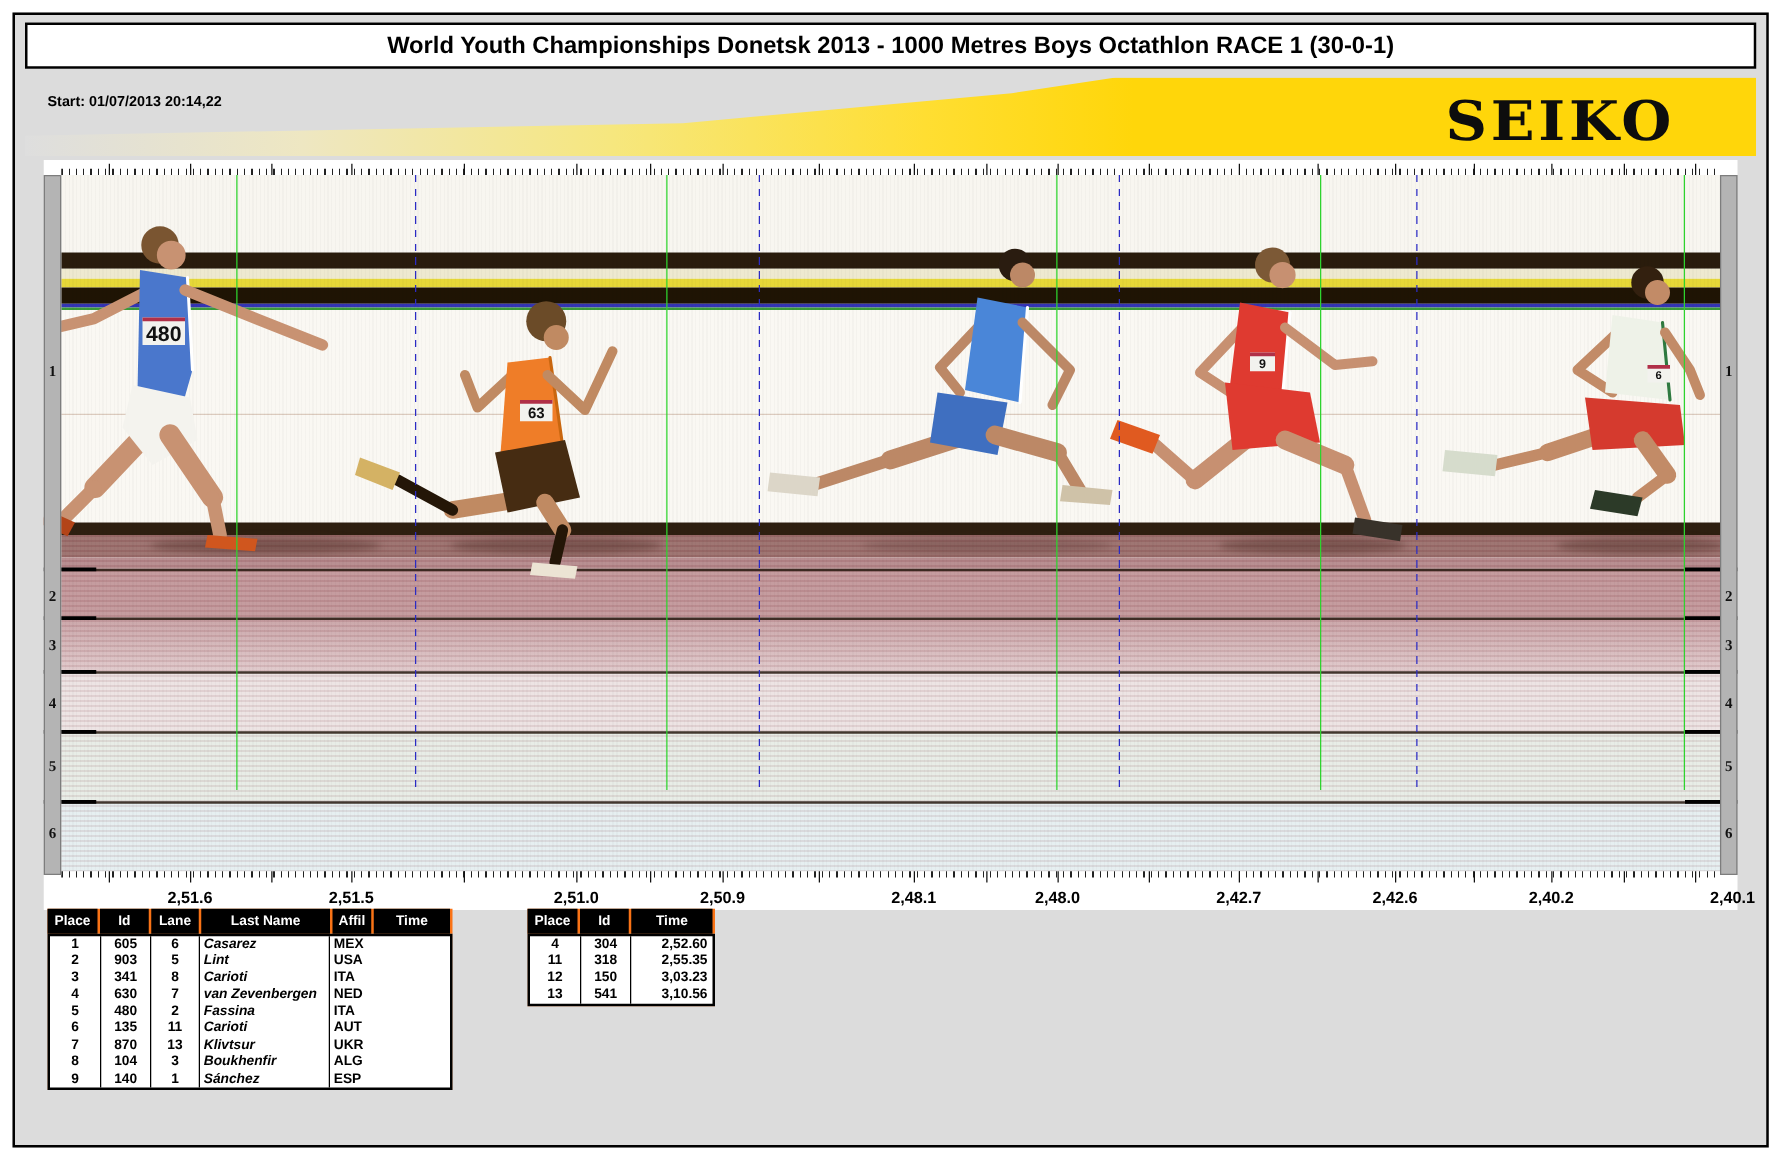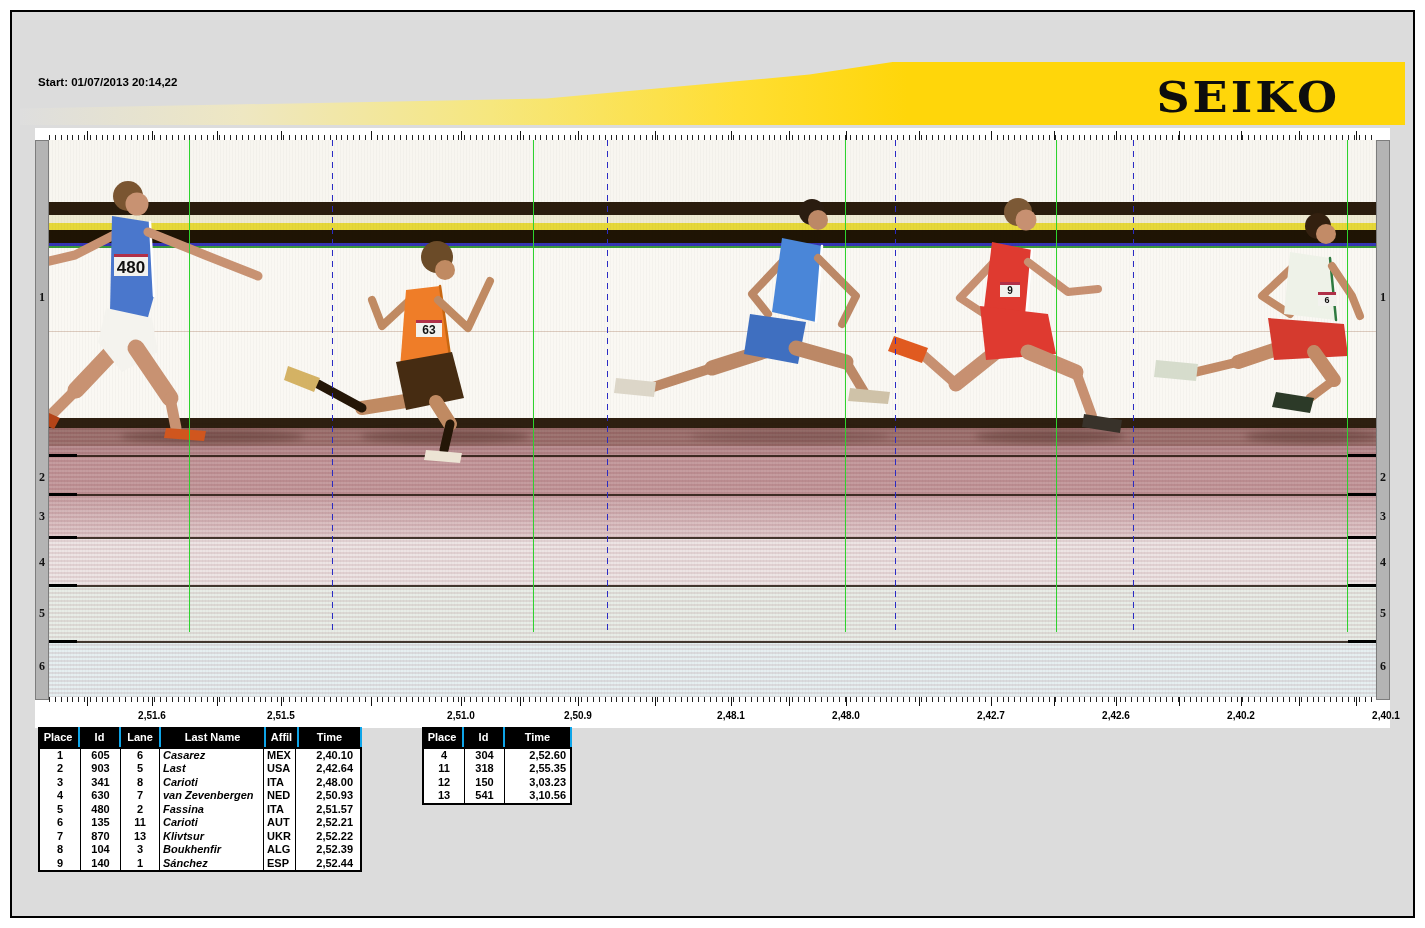--- a/index.html
+++ b/index.html
@@ -17,41 +17,42 @@
   #seiko{right:85px;top:70px;font-family:"DejaVu Serif",serif;font-weight:900;font-size:46px;
          letter-spacing:3px;color:#0d0d0d;transform:scaleY(.95);}
   
   #photo{left:35px;top:128px;width:1355px;height:600px;background:#fff;}
   .tickstrip{height:5px;background:repeating-linear-gradient(to right,#222 0 1px,transparent 1px 5.85px);}
   .talltick{width:1px;background:#111;}
   .vline{top:12px;height:492px;width:1px;}
   .bar{top:12px;width:14px;height:560px;background:#b4b4b4;border:1px solid #7d7d7d;box-sizing:border-box;}
   .lanenum{width:14px;text-align:center;font-family:"Liberation Serif",serif;
            font-weight:bold;font-size:12px;color:#111;}
-  .timelabel{top:582px;font-size:10px;font-weight:bold;color:#000;transform:translateX(-50%);}
+  .timelabel{top:582px;font-size:13px;font-weight:bold;color:#000;transform:translateX(-50%);}
   .tracknoise{background:repeating-linear-gradient(to bottom,rgba(120,40,50,.10) 0 2px,rgba(255,255,255,.05) 2px 4px);}
   .shadow{height:13px;background:rgba(66,33,26,.38);border-radius:50%;filter:blur(3px);}
   
-  .rtable{background:#0ea5e9;}
+  .rtable{background:#f97316;}
   .thead{display:flex;height:20px;}
   .thead .hc{background:#000;color:#fff;font-size:11px;font-weight:bold;text-align:center;
              line-height:20px;margin-right:2px;}
   .tbody{border:2px solid #000;background:#fff;display:flex;}
   .tcol{border-right:1.5px solid #000;}
   .tcol:last-child{border-right:none;}
   .tcell{height:13.45px;line-height:13.45px;font-size:11px;font-weight:bold;color:#000;white-space:nowrap;overflow:hidden;}
   .ctr{text-align:center;} .lft{text-align:left;padding-left:3px;} .rgt{text-align:right;padding-right:4px;}
   svg{display:block;}
 </style>
 </head>
 <body>
 
 <div id="page">
   <div id="frame" class="abs"></div>
 
+  <div id="titlebar" class="abs">World Youth Championships Donetsk 2013 - 1000 Metres Boys Octathlon RACE 1 (30-0-1)</div>
 
   <div id="yellowband" class="abs">
     <div id="yellowwedge" class="abs"></div>
   </div>
   <div id="seiko" class="abs">SEIKO</div>
 
   <div id="startlabel" class="abs">Start: 01/07/2013 20:14,22</div>
 
   <div id="photo" class="abs">
 
@@ -298,50 +299,39 @@
           <div class="tcell ctr">8</div>
           <div class="tcell ctr">7</div>
           <div class="tcell ctr">2</div>
           <div class="tcell ctr">11</div>
           <div class="tcell ctr">13</div>
           <div class="tcell ctr">3</div>
           <div class="tcell ctr">1</div>
         </div>
         <div class="tcol" style="width: 103px; font-style: italic;">
           <div class="tcell lft">Casarez</div>
-          <div class="tcell lft">Last</div>
+          <div class="tcell lft">Lint</div>
           <div class="tcell lft">Carioti</div>
           <div class="tcell lft">van Zevenbergen</div>
           <div class="tcell lft">Fassina</div>
           <div class="tcell lft">Carioti</div>
           <div class="tcell lft">Klivtsur</div>
           <div class="tcell lft">Boukhenfir</div>
           <div class="tcell lft">Sánchez</div>
         </div>
         <div class="tcol" style="width: 31px;">
           <div class="tcell lft">MEX</div>
           <div class="tcell lft">USA</div>
           <div class="tcell lft">ITA</div>
           <div class="tcell lft">NED</div>
           <div class="tcell lft">ITA</div>
           <div class="tcell lft">AUT</div>
           <div class="tcell lft">UKR</div>
           <div class="tcell lft">ALG</div>
           <div class="tcell lft">ESP</div>
-        </div>
-        <div class="tcol" style="width: 61px;">
-          <div class="tcell rgt">2,40.10</div>
-          <div class="tcell rgt">2,42.64</div>
-          <div class="tcell rgt">2,48.00</div>
-          <div class="tcell rgt">2,50.93</div>
-          <div class="tcell rgt">2,51.57</div>
-          <div class="tcell rgt">2,52.21</div>
-          <div class="tcell rgt">2,52.22</div>
-          <div class="tcell rgt">2,52.39</div>
-          <div class="tcell rgt">2,52.44</div>
         </div>
       </div>
     </div>
   <div id="table-extra" class="abs rtable" style="left:422px;top:727px;">
       <div class="thead">
         <div class="hc" style="width: 40px;">Place</div>
         <div class="hc" style="width: 39px;">Id</div>
         <div class="hc" style="width: 65px;">Time</div>
       </div>
       <div class="tbody">

